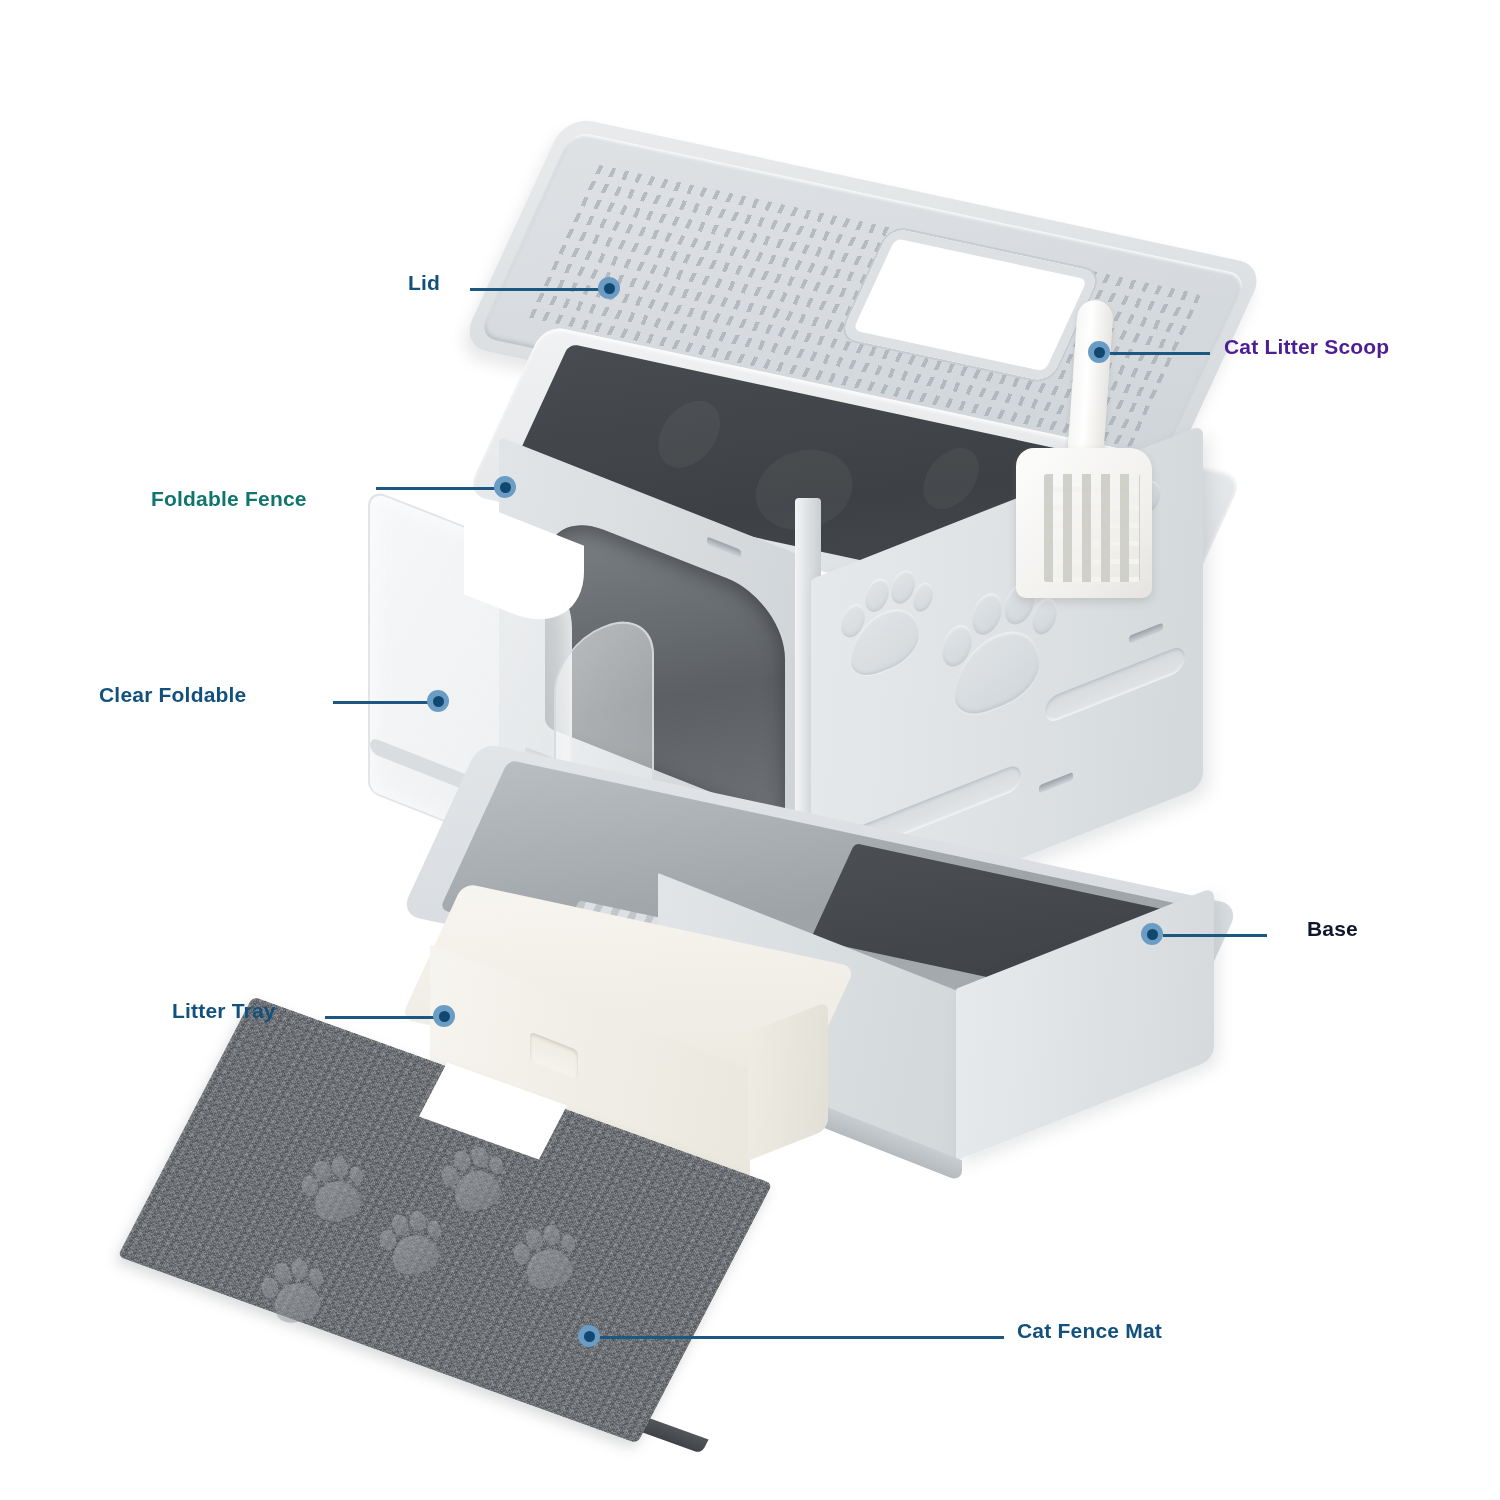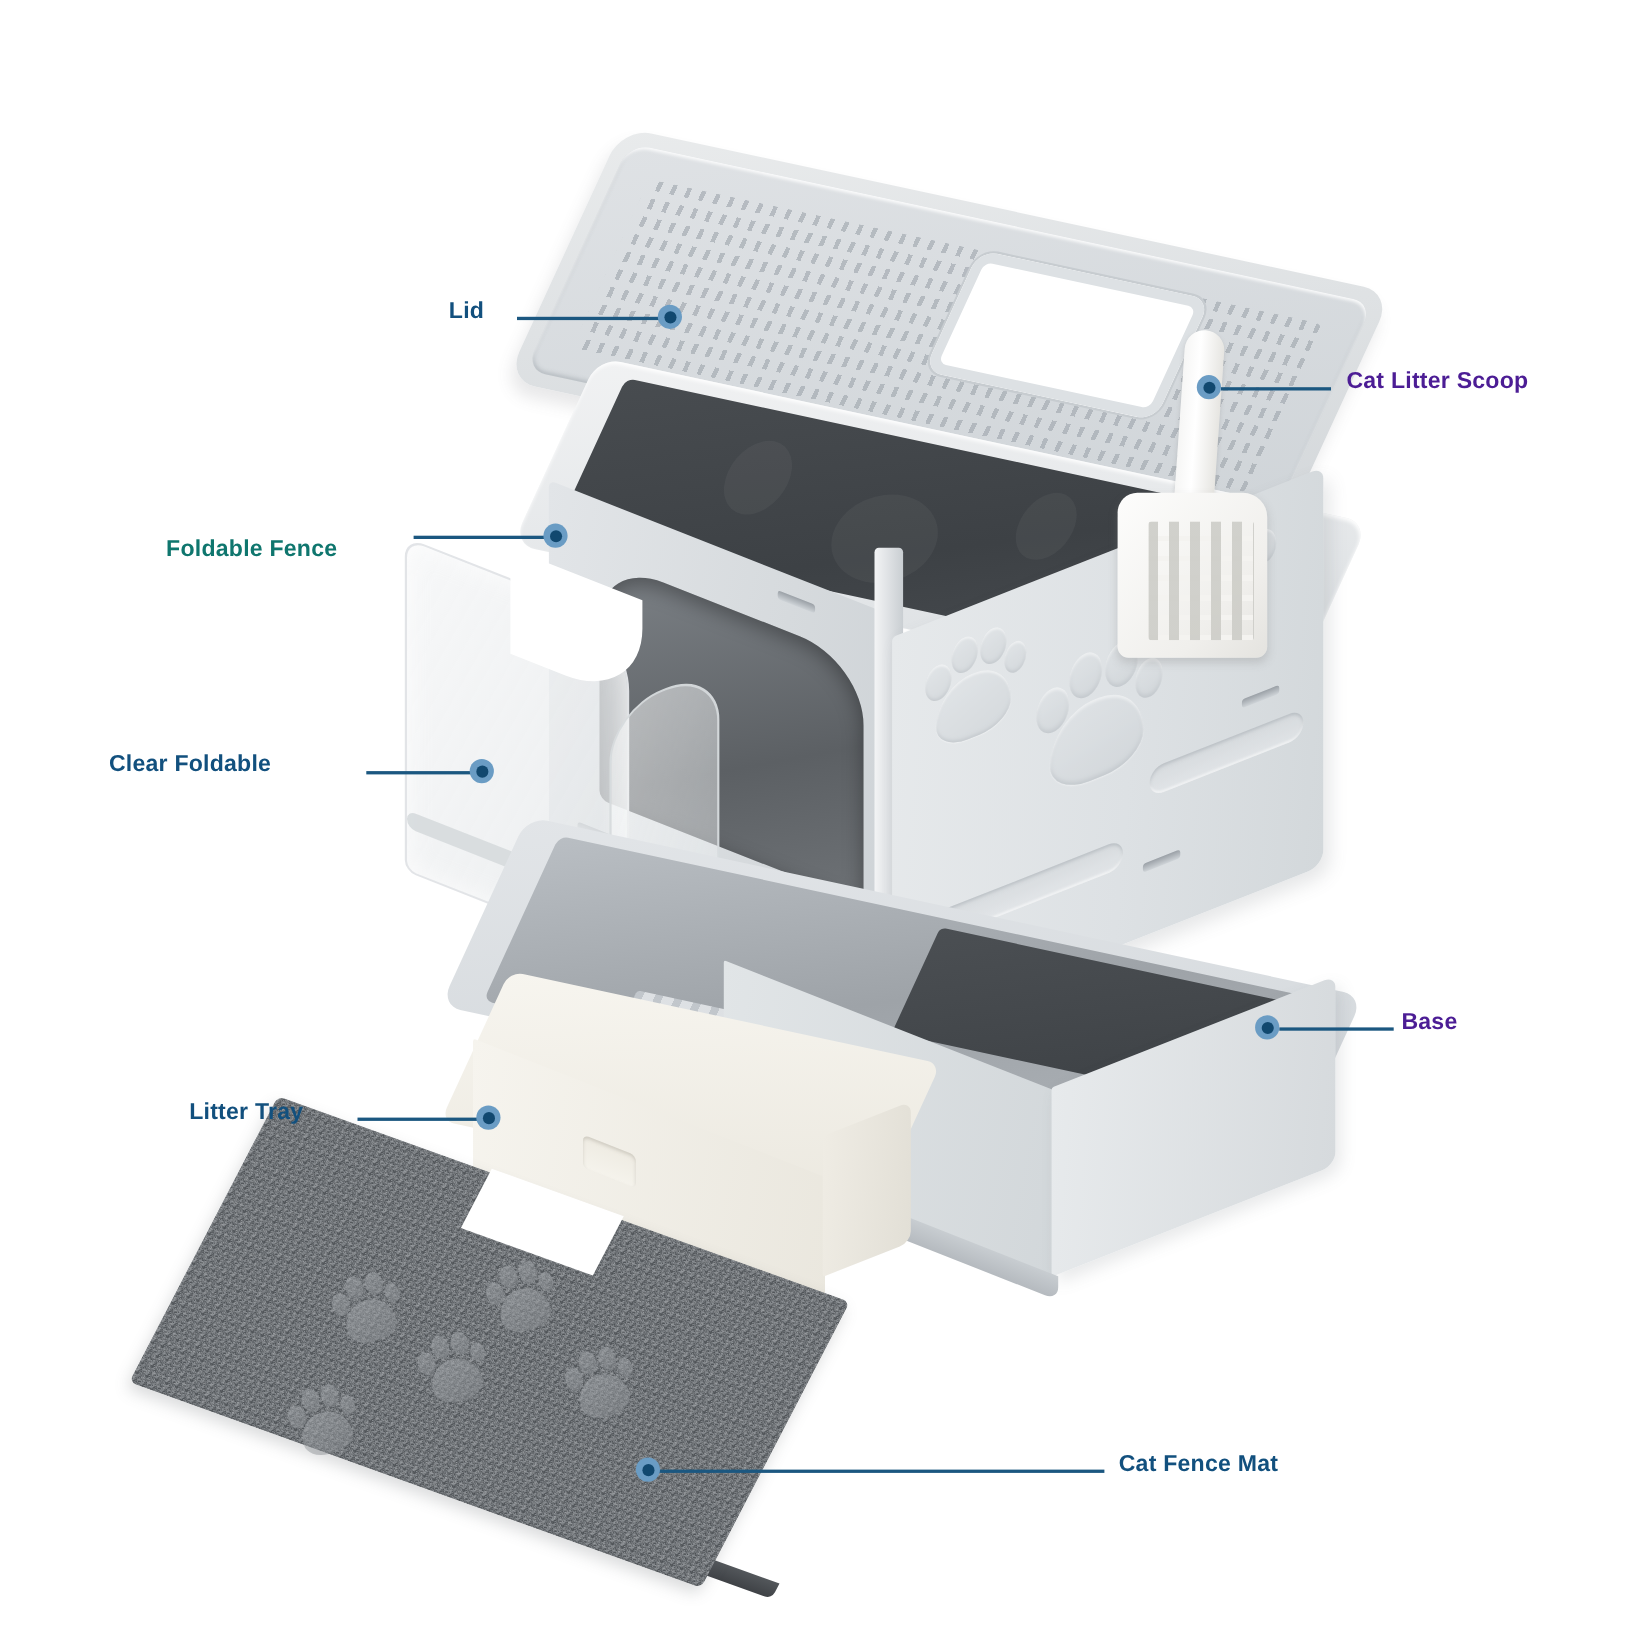--- a/index.html
+++ b/index.html
@@ -598,21 +598,21 @@
       <div class="callout-dot" style="left: 598px; top: 277px; background: rgb(106, 156, 196);"></div>
       <div class="callout-label" style="left: 1224px; top: 336px; color: #4c1d95;">Cat Litter Scoop</div>
       <div class="callout-line" style="left: 1110px; top: 352px; width: 100px; background: rgb(27, 87, 128);"></div>
       <div class="callout-dot" style="left: 1088px; top: 341px; background: rgb(106, 156, 196);"></div>
       <div class="callout-label" style="left: 151px; top: 470px; color: #0f766e; margin-top: 18px;">Foldable Fence</div>
       <div class="callout-line" style="left: 376px; top: 487px; width: 122px; background: rgb(27, 87, 128);"></div>
       <div class="callout-dot" style="left: 494px; top: 476px; background: rgb(106, 156, 196);"></div>
       <div class="callout-label" style="left: 99px; top: 684px; color: rgb(18, 80, 126);">Clear Foldable</div>
       <div class="callout-line" style="left: 333px; top: 701px; width: 98px; background: rgb(27, 87, 128);"></div>
       <div class="callout-dot" style="left: 427px; top: 690px; background: rgb(106, 156, 196);"></div>
-      <div class="callout-label" style="left: 1274px; top: 918px; color: #4c1d95;">Base</div>
+      <div class="callout-label" style="left: 1307px; top: 918px; color: #0f172a;">Base</div>
       <div class="callout-line" style="left: 1163px; top: 934px; width: 104px; background: rgb(27, 87, 128);"></div>
       <div class="callout-dot" style="left: 1141px; top: 923px; background: rgb(106, 156, 196);"></div>
       <div class="callout-label" style="left: 172px; top: 1000px; color: rgb(18, 80, 126);">Litter Tray</div>
       <div class="callout-line" style="left: 325px; top: 1016px; width: 112px; background: rgb(27, 87, 128);"></div>
       <div class="callout-dot" style="left: 433px; top: 1005px; background: rgb(106, 156, 196);"></div>
       <div class="callout-label" style="left: 1017px; top: 1320px; color: rgb(18, 80, 126);">Cat Fence Mat</div>
       <div class="callout-line" style="left: 592px; top: 1336px; width: 412px; background: rgb(27, 87, 128);"></div>
       <div class="callout-dot" style="left: 578px; top: 1325px; background: rgb(106, 156, 196);"></div>
     </div>
 

